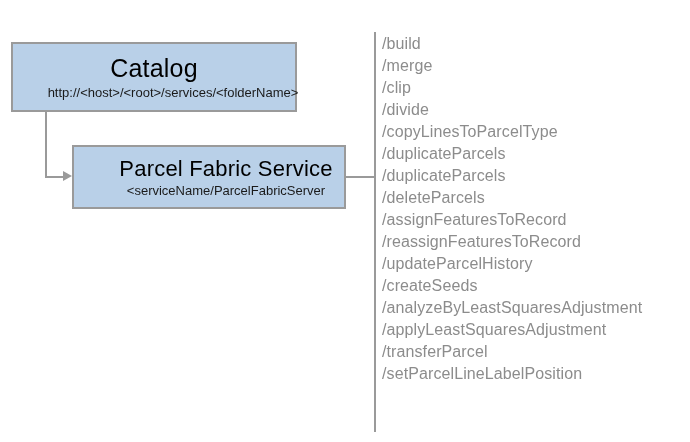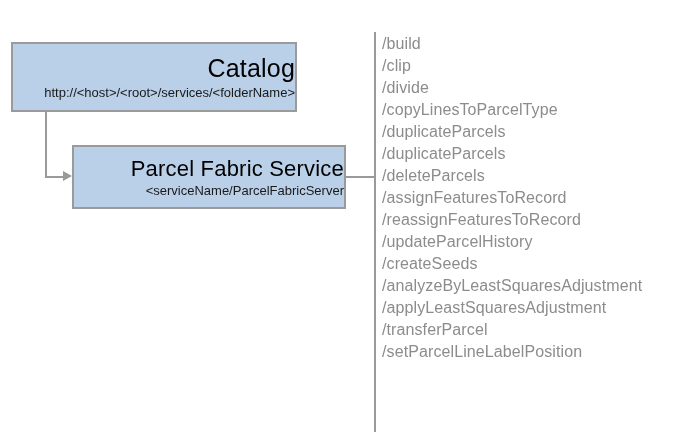--- a/index.html
+++ b/index.html
@@ -26,21 +26,21 @@
   }
 
   
   .node {
     position: absolute;
     box-sizing: border-box;
     background: #b9d0e8;
     border: 2px solid #9a9a9a;
     display: flex;
     flex-direction: column;
-    align-items: flex-end;
+    align-items: center;
     justify-content: center;
     text-align: center;
   }
 
   .node-title {
     color: #000000;
     font-weight: 400;
     letter-spacing: 0.2px;
     white-space: nowrap;
   }
@@ -168,20 +168,21 @@
     <div class="node-title">Parcel Fabric Service</div>
     <div class="node-subtitle">&lt;serviceName/ParcelFabricServer</div>
   </div>
 
   <div class="conn" id="conn-ops"></div>
 
   <div id="ops-divider"></div>
 
   <ul id="ops-list">
       <li>/build</li>
+      <li>/merge</li>
       <li>/clip</li>
       <li>/divide</li>
       <li>/copyLinesToParcelType</li>
       <li>/duplicateParcels</li>
       <li>/duplicateParcels</li>
       <li>/deleteParcels</li>
       <li>/assignFeaturesToRecord</li>
       <li>/reassignFeaturesToRecord</li>
       <li>/updateParcelHistory</li>
       <li>/createSeeds</li>

